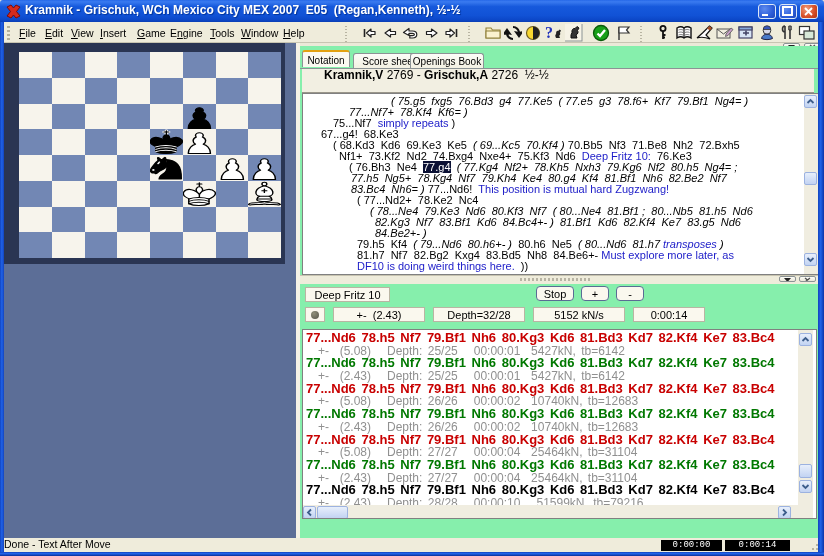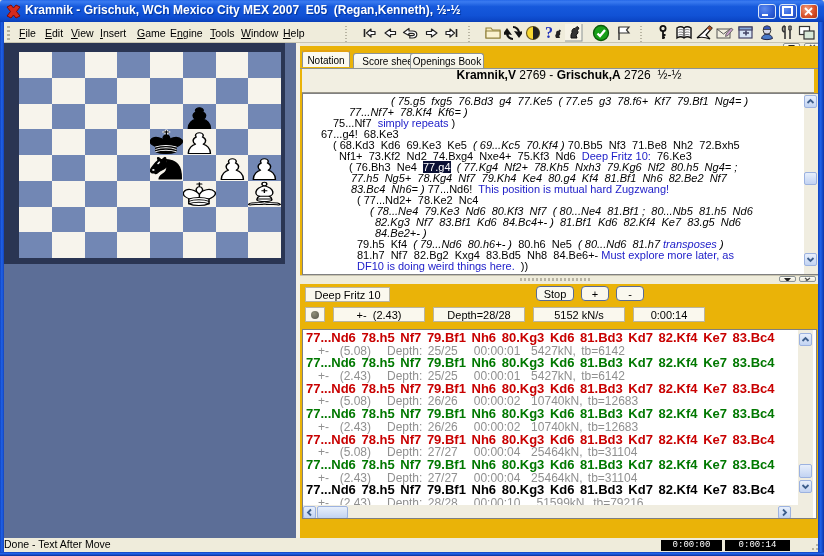--- a/index.html
+++ b/index.html
@@ -22,26 +22,26 @@
 .tsep{position:absolute;top:4px;width:2px;height:17px;background:repeating-linear-gradient(180deg,#B8B4A2 0 1px,transparent 1px 3px)}
 .ticn{position:absolute;top:2px;width:18px;height:18px}
 
 #leftpane{left:4px;top:43px;width:292px;height:495px;background:#5C6E97}
 #boardframe{position:absolute;left:0px;top:0px;width:281px;height:221px;background:#2A3553}
 #board{position:absolute;left:15px;top:9px;width:262px;height:206px}
 .sq{position:absolute;width:32.75px;height:25.75px}
 
 #vsplit{left:296px;top:43px;width:4px;height:495px;background:#F4F1E5}
 
-#rightpane{left:300px;top:46px;width:518px;height:492px;background:#eab308}
+#rightpane{left:300px;top:46px;width:518px;height:492px;background:#86efac}
 
 .tab{position:absolute;top:7px;height:15px;border:1px solid #8C9395;border-bottom:none;border-radius:3px 3px 0 0;font-size:10px;padding-top:2px;text-align:center;white-space:nowrap;background:linear-gradient(180deg,#FDFDF8,#F2F0E2);color:#000}
 #tabline{position:absolute;left:0px;top:22px;width:518px;height:1px;background:#8C9395}
 
-#nhead{position:absolute;left:2px;top:23px;width:512px;height:23px;background:#F2EFE2;text-align:center;font-size:11px;color:#000;line-height:11.5px}
+#nhead{position:absolute;left:2px;top:23px;width:512px;height:23px;background:#F2EFE2;text-align:left;font-size:11px;color:#000;line-height:11.5px}
 #nheadline{position:absolute;left:2px;top:46px;width:512px;height:2px;border-top:1px solid #9a968a;border-bottom:1px solid #fff}
 
 #notbox{position:absolute;left:2px;top:47px;width:516px;height:182px;background:#fff;border:1px solid #808080}
 #nottext{position:absolute;left:2px;top:2px;width:498px;font-size:11px;line-height:11px;color:#000;white-space:pre}
 .bl{color:#1B1BC8}
 .hl{background:#0A1034;color:#fff}
 .it{font-style:italic}
 .sbtn{position:absolute;width:13px;height:13px;background:linear-gradient(180deg,#E8EFFB,#C2D3F2);border:1px solid #9CB2E0;border-radius:2px;text-align:center;line-height:10px;overflow:hidden}
 
 #hsplit{position:absolute;left:0;top:229px;width:518px;height:9px;background:#EFECDB;border-top:1px solid #C8C4B0}
@@ -304,21 +304,21 @@
   <div class="minib" style="left:499px;top:230px"><svg width="15" height="6">
           <path d="M5 1l5 4m0-4l-5 4" stroke="#555" stroke-width="1.3"></path>
         </svg></div>
   <div id="engpane">
    <div class="ebox" style="left:5px;top:3px;width:85px;font-weight:normal;line-height:14px">Deep Fritz 10</div>
    <div class="ebox" style="left:236px;top:2px;width:38px;border:1px solid #5A6C94;border-radius:4px;line-height:14px">Stop</div>
    <div class="ebox" style="left:281px;top:2px;width:28px;border:1px solid #5A6C94;border-radius:4px;line-height:14px">+</div>
    <div class="ebox" style="left:316px;top:2px;width:28px;border:1px solid #5A6C94;border-radius:4px;line-height:14px">-</div>
    <div class="ebox" style="left:5px;top:23px;width:20px"><span style="display:inline-block;width:8px;height:8px;border-radius:50%;background:radial-gradient(circle at 35% 30%,#90907A,#55554A);margin-top:3px"></span></div>
    <div class="ebox" style="left:33px;top:23px;width:92px;line-height:14px">+-&nbsp; (2.43)</div>
-   <div class="ebox" style="left:133px;top:23px;width:92px;line-height:14px">Depth=28/28</div>
+   <div class="ebox" style="left:133px;top:23px;width:92px;line-height:14px">Depth=32/28</div>
    <div class="ebox" style="left:233px;top:23px;width:92px;line-height:14px">5152 kN/s</div>
    <div class="ebox" style="left:333px;top:23px;width:72px;line-height:14px">0:00:14</div>
    <div id="engbox">
           <div id="engtext"><div class="rd">77...Nd6 78.h5 Nf7 79.Bf1 Nh6 80.Kg3 Kd6 81.Bd3 Kd7 82.Kf4 Ke7 83.Bc4</div><div class="gy">+-  (5.08)   Depth: 25/25   00:00:01  5427kN, tb=6142</div><div class="gn">77...Nd6 78.h5 Nf7 79.Bf1 Nh6 80.Kg3 Kd6 81.Bd3 Kd7 82.Kf4 Ke7 83.Bc4</div><div class="gy">+-  (2.43)   Depth: 25/25   00:00:01  5427kN, tb=6142</div><div class="rd">77...Nd6 78.h5 Nf7 79.Bf1 Nh6 80.Kg3 Kd6 81.Bd3 Kd7 82.Kf4 Ke7 83.Bc4</div><div class="gy">+-  (5.08)   Depth: 26/26   00:00:02  10740kN, tb=12683</div><div class="gn">77...Nd6 78.h5 Nf7 79.Bf1 Nh6 80.Kg3 Kd6 81.Bd3 Kd7 82.Kf4 Ke7 83.Bc4</div><div class="gy">+-  (2.43)   Depth: 26/26   00:00:02  10740kN, tb=12683</div><div class="rd">77...Nd6 78.h5 Nf7 79.Bf1 Nh6 80.Kg3 Kd6 81.Bd3 Kd7 82.Kf4 Ke7 83.Bc4</div><div class="gy">+-  (5.08)   Depth: 27/27   00:00:04  25464kN, tb=31104</div><div class="gn">77...Nd6 78.h5 Nf7 79.Bf1 Nh6 80.Kg3 Kd6 81.Bd3 Kd7 82.Kf4 Ke7 83.Bc4</div><div class="gy">+-  (2.43)   Depth: 27/27   00:00:04  25464kN, tb=31104</div><div style="color:#000">77...Nd6 78.h5 Nf7 79.Bf1 Nh6 80.Kg3 Kd6 81.Bd3 Kd7 82.Kf4 Ke7 83.Bc4</div><div class="gy">+-  (2.43)   Depth: 28/28   00:00:10   51599kN, tb=79216</div></div>
     <div style="position:absolute;left:495px;top:0;width:15px;height:190px;background:#F0EDE0"></div>
     <div style="position:absolute;left:0;top:175px;width:510px;height:15px;background:#F0EDE0"></div>
     <div class="sbtn" style="left:496px;top:3px"><svg width="11" height="11" viewBox="0 0 11 11">
               <path d="M2.5 7L5.5 4l3 3" fill="none" stroke="#3D5E8C" stroke-width="1.8"></path>
             </svg></div>
     <div class="sbtn" style="left:496px;top:134px;height:14px"></div>

